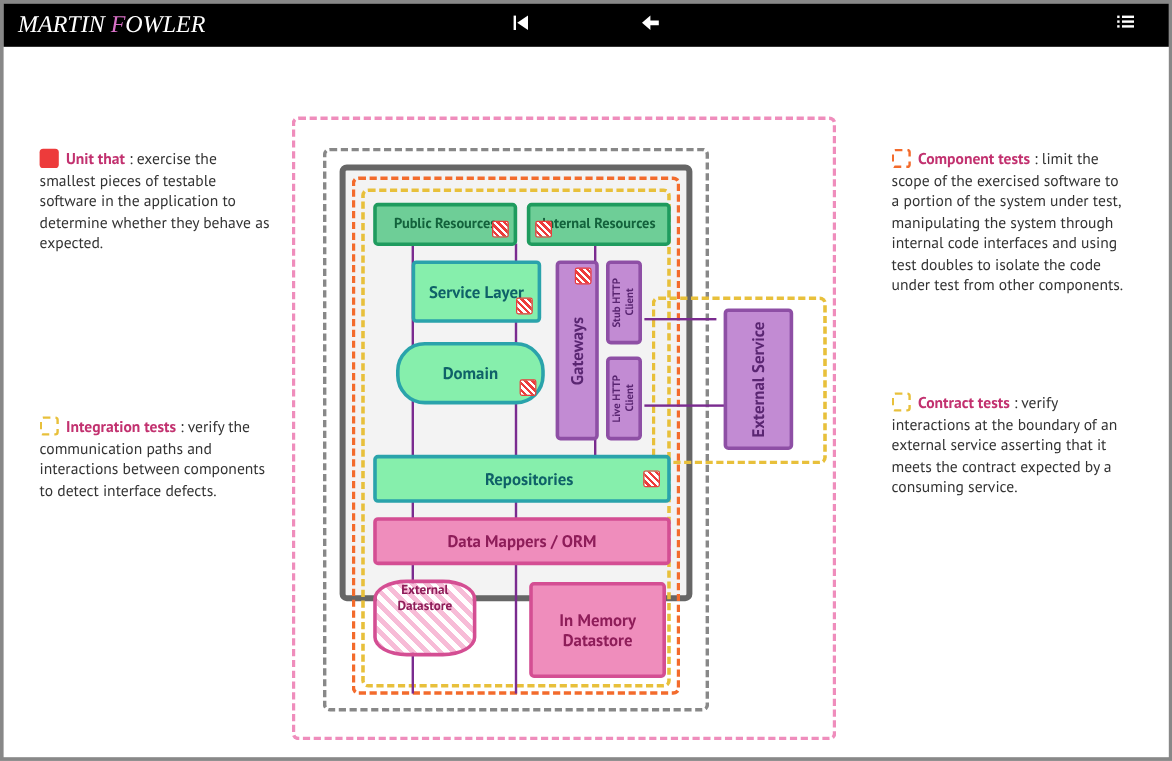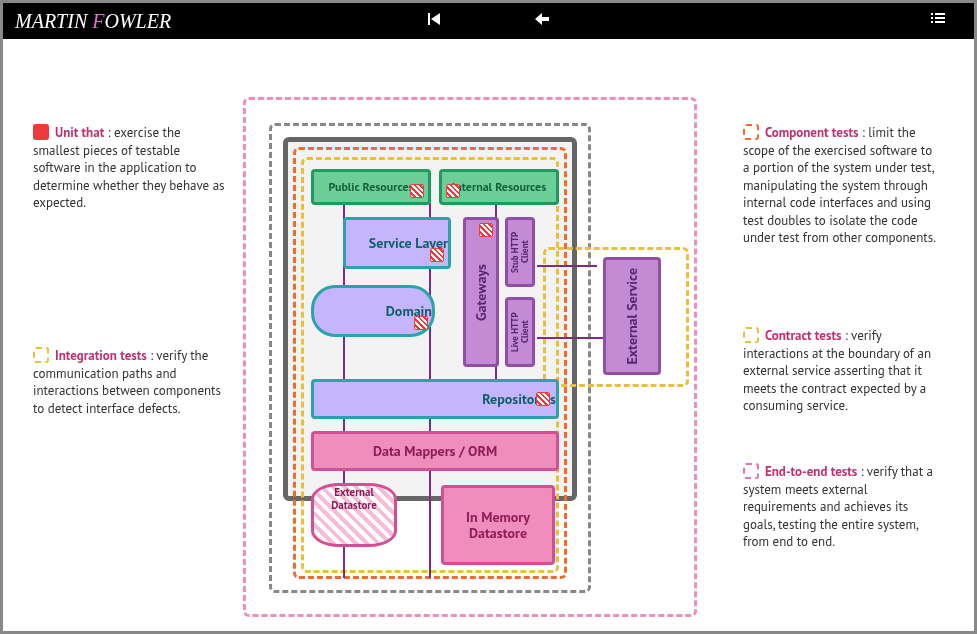--- a/index.html
+++ b/index.html
@@ -32,21 +32,21 @@
   .diag { position: absolute; left: 240px; top: 58px; width: 454px; height: 520px; }
   .rect { position: absolute; border-radius: 6px; }
   .dashed-pink { border: 3px dashed #ef8dbc; }
   .dashdot-gray { border: 3px dashed #888; border-style: dashed; }
   .dashed-orange { border: 3px dashed #f36b2c; }
   .dashed-yellow { border: 3px dashed #e8c03b; }
   .solid-gray { border: 5px solid #666; background: #f3f3f3; }
 
   .box { position: absolute; border-radius: 4px; display: flex; align-items: center; justify-content: center; font-weight: 700; font-size: 14px; text-align: center; line-height: 1.15; }
   .green { background: #6ece97; border: 3px solid #1f9b5e; color: #13623c; }
-  .cyan  { background: #c4b5fd; border: 3px solid #2aa3ab; color: #0f6168; justify-content: flex-end; }
+  .cyan  { background: #86efac; border: 3px solid #2aa3ab; color: #0f6168; }
   .purple{ background: #c28bd3; border: 3px solid #8e4fa5; color: #5a2672; }
   .pink  { background: #ef8dbc; border: 3px solid #d44e93; color: #8e1d59; }
   .pink-hatch { background: repeating-linear-gradient(45deg,#fff,#fff 4px,#f7bcd7 4px,#f7bcd7 8px); border: 3px solid #d44e93; color: #8e1d59; border-radius: 10px; }
   .cylinder { border-radius: 28px 28px 28px 28px / 16px 16px 16px 16px; }
 
   .vertical-label { writing-mode: vertical-rl; transform: rotate(180deg); }
   .unit-dot { position:absolute; width:14px; height:14px; background: repeating-linear-gradient(45deg,#fff,#fff 2px,#ed3b3b 2px,#ed3b3b 4px); border:1px solid #ed3b3b; border-radius:2px;}
   .line { position:absolute; background:#7a2b8f; }
 </style>
 </head>
@@ -97,23 +97,20 @@
       </div>
 
       <div class="legend" style="left:740px; top:85px;">
         <span class="swatch sw-comp"></span><span class="title t-comp">Component tests</span><span class="desc"> : limit the scope of the exercised software to a portion of the system under test, manipulating the system through internal code interfaces and using test doubles to isolate the code under test from other components.</span>
       </div>
 
       <div class="legend" style="left:740px; top:288px;">
         <span class="swatch sw-contract"></span><span class="title t-contract">Contract tests</span><span class="desc"> : verify interactions at the boundary of an external service asserting that it meets the contract expected by a consuming service.</span>
       </div>
 
-      <div class="legend" style="left:740px; top:424px;">
-        <span class="swatch sw-e2e"></span><span class="title t-e2e">End-to-end tests</span><span class="desc"> : verify that a system meets external requirements and achieves its goals, testing the entire system, from end to end.</span>
-      </div>
 
       <div class="diag">
 
         <div class="rect dashed-pink" style="left:0; top:0; width:454px; height:520px;"></div>
 
         <div class="rect dashdot-gray" style="left:26px; top:26px; width:322px; height:470px;"></div>
 
         <div class="rect solid-gray" style="left:40px; top:40px; width:294px; height:364px;"></div>
 
         <div class="rect dashed-orange" style="left:50px; top:50px; width:274px; height:432px;"></div>
@@ -134,21 +131,21 @@
           </div>
         <div class="box green" style="left:196px; top:72px; width:120px; height:36px; font-size:12px;">
             <span>Internal Resources</span>
             <span class="unit-dot" style="left:4px; bottom:4px;"></span>
           </div>
 
         <div class="box cyan" style="left:100px; top:120px; width:108px; height:52px;">
             <span>Service Layer</span>
             <span class="unit-dot" style="right:4px; bottom:4px;"></span>
           </div>
-        <div class="box cyan" style="left:68px; top:188px; width:124px; height:52px;border-radius:24px;">
+        <div class="box cyan" style="left:87px; top:188px; width:124px; height:52px;border-radius:24px;">
             <span>Domain</span>
             <span class="unit-dot" style="right:4px; bottom:4px;"></span>
           </div>
 
         <div class="box purple" style="left:220px; top:120px; width:36px; height:150px;">
             <span class="vertical-label">Gateways</span>
             <span class="unit-dot" style="right:3px; top:3px;"></span>
           </div>
         <div class="box purple" style="left:262px; top:120px; width:30px; height:70px; font-size:9px;">
             <span class="vertical-label">Stub HTTP Client</span>

